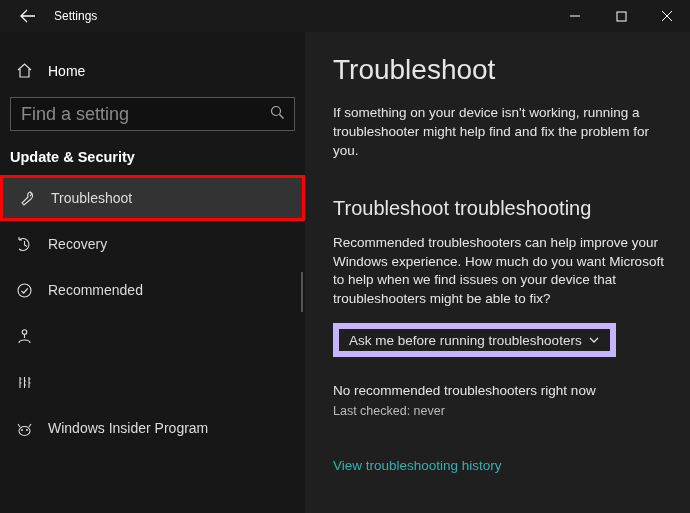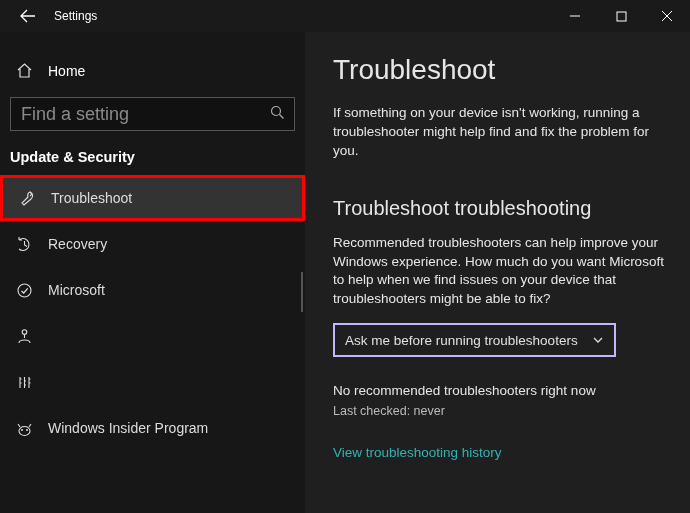--- a/index.html
+++ b/index.html
@@ -44,27 +44,27 @@
   }
   .content {
     flex:1; background:#1f1f1f; padding: 22px 22px 16px 28px;
     color:#e6e6e6; overflow:hidden;
   }
   .content h1 { font-weight:400; font-size:28px; margin-bottom:18px; }
   .content p.intro { font-size:13.5px; line-height:1.4; color:#e6e6e6; max-width:330px; }
   .content h2 { font-weight:400; font-size:20px; margin-top:36px; margin-bottom:14px; }
   .content p.rec { font-size:13.5px; line-height:1.4; max-width:340px; }
   .dropdown {
-    margin-top:14px; width:283px; height:34px; border:2px solid #c4b5fd;
+    margin-top:14px; width:283px; height:34px; border:6px solid #c4b5fd;
     display:flex; align-items:center; padding:0 10px; font-size:13.5px;
     justify-content:space-between; color:#e0e0e0;
   }
   .status-line { margin-top:26px; font-size:13.5px; }
   .checked-line { margin-top:6px; font-size:12.5px; color:#bbb; }
-  .link { margin-top:27px; color:#33b2b2; font-size:13.5px; }
+  .link { margin-top:40px; color:#33b2b2; font-size:13.5px; }
   svg { display:block; }
 </style>
 </head>
 <body>
 
 <div class="window">
   <div class="titlebar">
     <div class="back">
       <svg width="16" height="16" viewBox="0 0 16 16">
           <path d="M7 2 L1 8 L7 14 M1 8 H15" stroke="#fff" stroke-width="1.3" fill="none"></path>
@@ -131,21 +131,21 @@
         <span>Recovery</span>
       </div>
 
       <div class="nav-item">
         <span class="icon">
           <svg width="17" height="17" viewBox="0 0 17 17">
               <circle cx="8.5" cy="8.5" r="6.5" stroke="#ddd" stroke-width="1.1" fill="none"></circle>
               <path d="M5.5 9 L7.7 11 L11.7 6.3" stroke="#ddd" stroke-width="1.3" fill="none"></path>
             </svg>
         </span>
-        <span>Microsoft</span>
+        <span>Recommended</span>
       </div>
 
       <div class="nav-item">
         <span class="icon">
           <svg width="17" height="17" viewBox="0 0 17 17">
               <circle cx="8.5" cy="4" r="2.3" stroke="#ddd" stroke-width="1.1" fill="none"></circle>
               <path d="M8.5 6.3 V10 M3 15 C3 11 14 11 14 15" stroke="#ddd" stroke-width="1.1" fill="none"></path>
             </svg>
         </span>
       </div>

